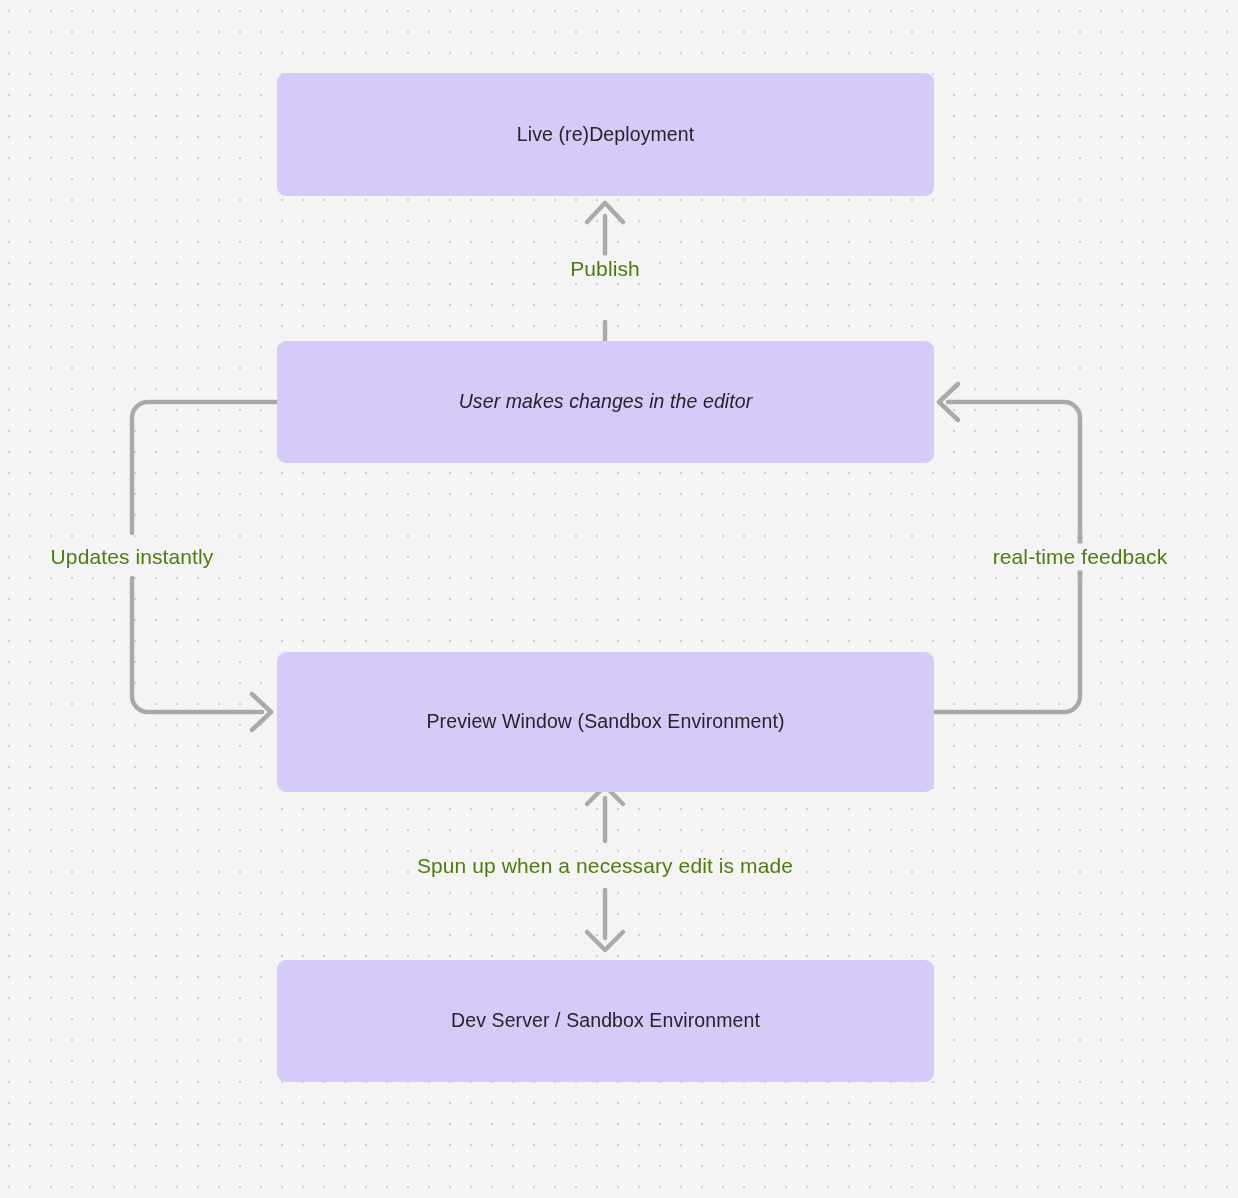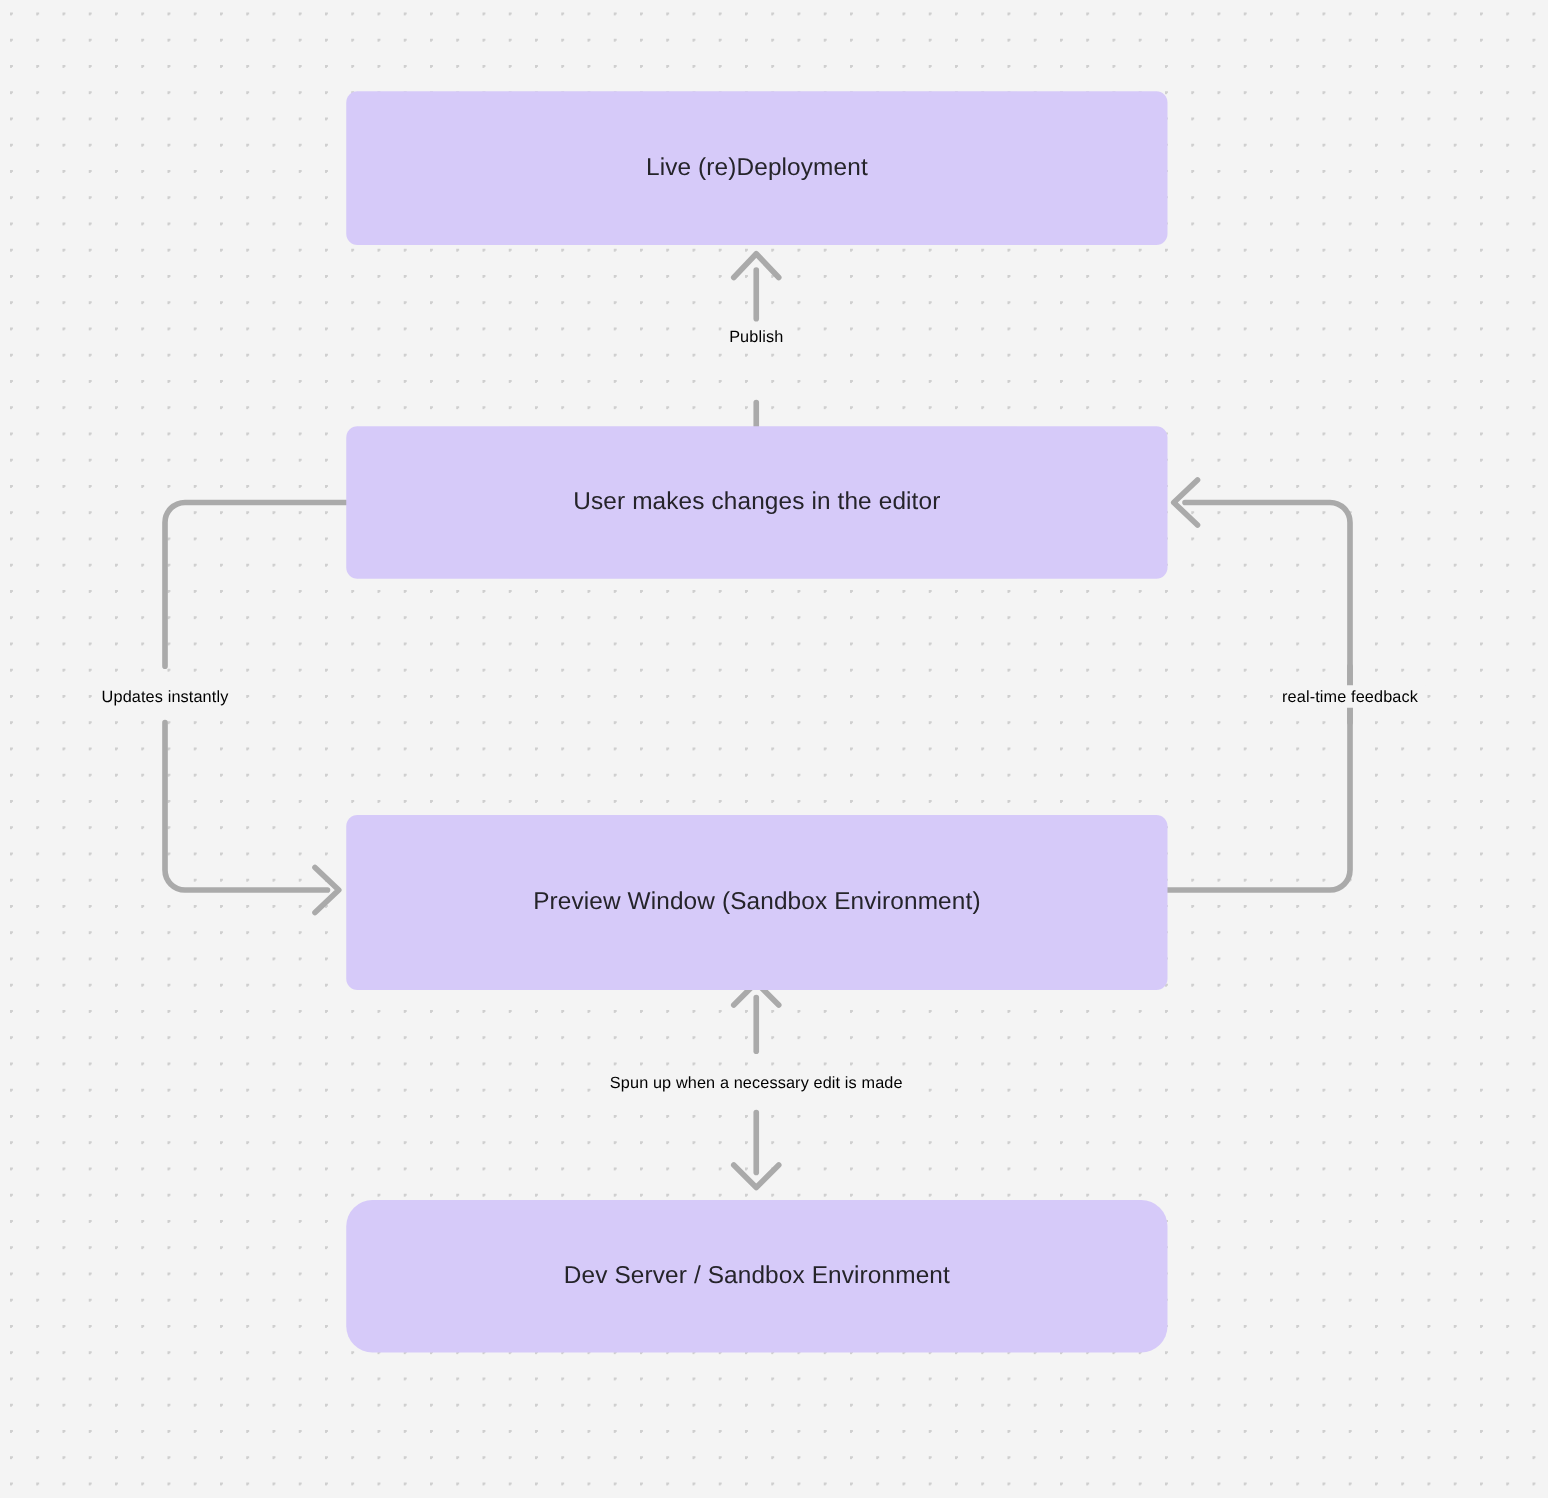--- a/index.html
+++ b/index.html
@@ -45,23 +45,23 @@
   .node-label {
     font-size: 19.5px;
     line-height: 1.2;
     color: #25242a;
     letter-spacing: 0.1px;
     text-align: center;
     white-space: nowrap;
   }
   .edge-label {
     position: absolute;
-    font-size: 13px;
+    font-size: 21px;
     line-height: 1.2;
-    color: #000000;
+    color: #4d7c0f;
     letter-spacing: 0.1px;
     white-space: nowrap;
     background-color: #f4f4f4;
     padding: 1px 6px;
     transform: translate(-50%, -50%);
   }
 </style>
 </head>
 <body>
 
@@ -97,29 +97,29 @@
       <path d="M587 804 L605 786 L623 804" fill="none" stroke="#aaaaaa" stroke-width="4.5" stroke-linecap="round" stroke-linejoin="round"></path>
       <line x1="605" y1="890" x2="605" y2="938" stroke="#aaaaaa" stroke-width="4.5" stroke-linecap="round"></line>
       <path d="M587 932 L605 950 L623 932" fill="none" stroke="#aaaaaa" stroke-width="4.5" stroke-linecap="round" stroke-linejoin="round"></path>
     </g>
   </svg>
 
   <div class="node" style="left:277px; top:73px; width:657px; height:123px;">
     <span class="node-label">Live (re)Deployment</span>
   </div>
 
-  <div class="node" style="left:277px; top:341px; width:657px; height:122px;">
+  <div class="node" style="left:277px; top:341px; width:657px; height:122px;font-style:italic;">
     <span class="node-label">User makes changes in the editor</span>
   </div>
 
   <div class="node" style="left:277px; top:652px; width:657px; height:140px;">
     <span class="node-label">Preview Window (Sandbox Environment)</span>
   </div>
 
-  <div class="node" style="left:277px; top:960px; width:657px; height:122px;border-radius:21px;">
+  <div class="node" style="left:277px; top:960px; width:657px; height:122px;">
     <span class="node-label">Dev Server / Sandbox Environment</span>
   </div>
 
   <div class="edge-label" style="left:605px; top:269px;">Publish</div>
 
   <div class="edge-label" style="left:132px; top:557px;">Updates instantly</div>
 
   <div class="edge-label" style="left:1080px; top:557px;text-align:right;">real-time feedback</div>
 
   <div class="edge-label" style="left:605px; top:866px;">Spun up when a necessary edit is made</div>

